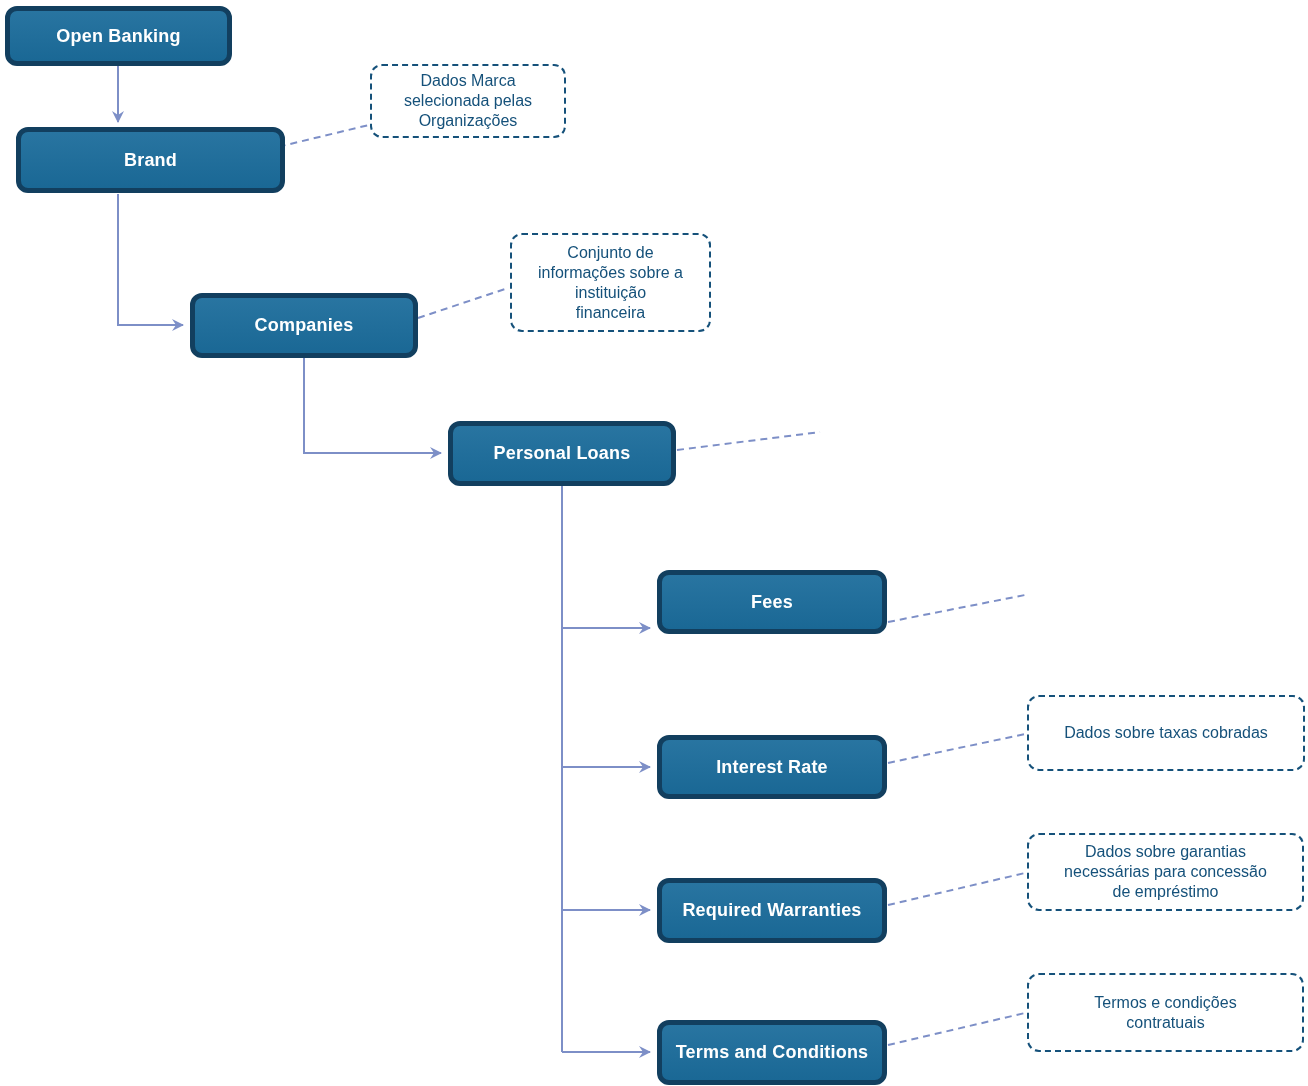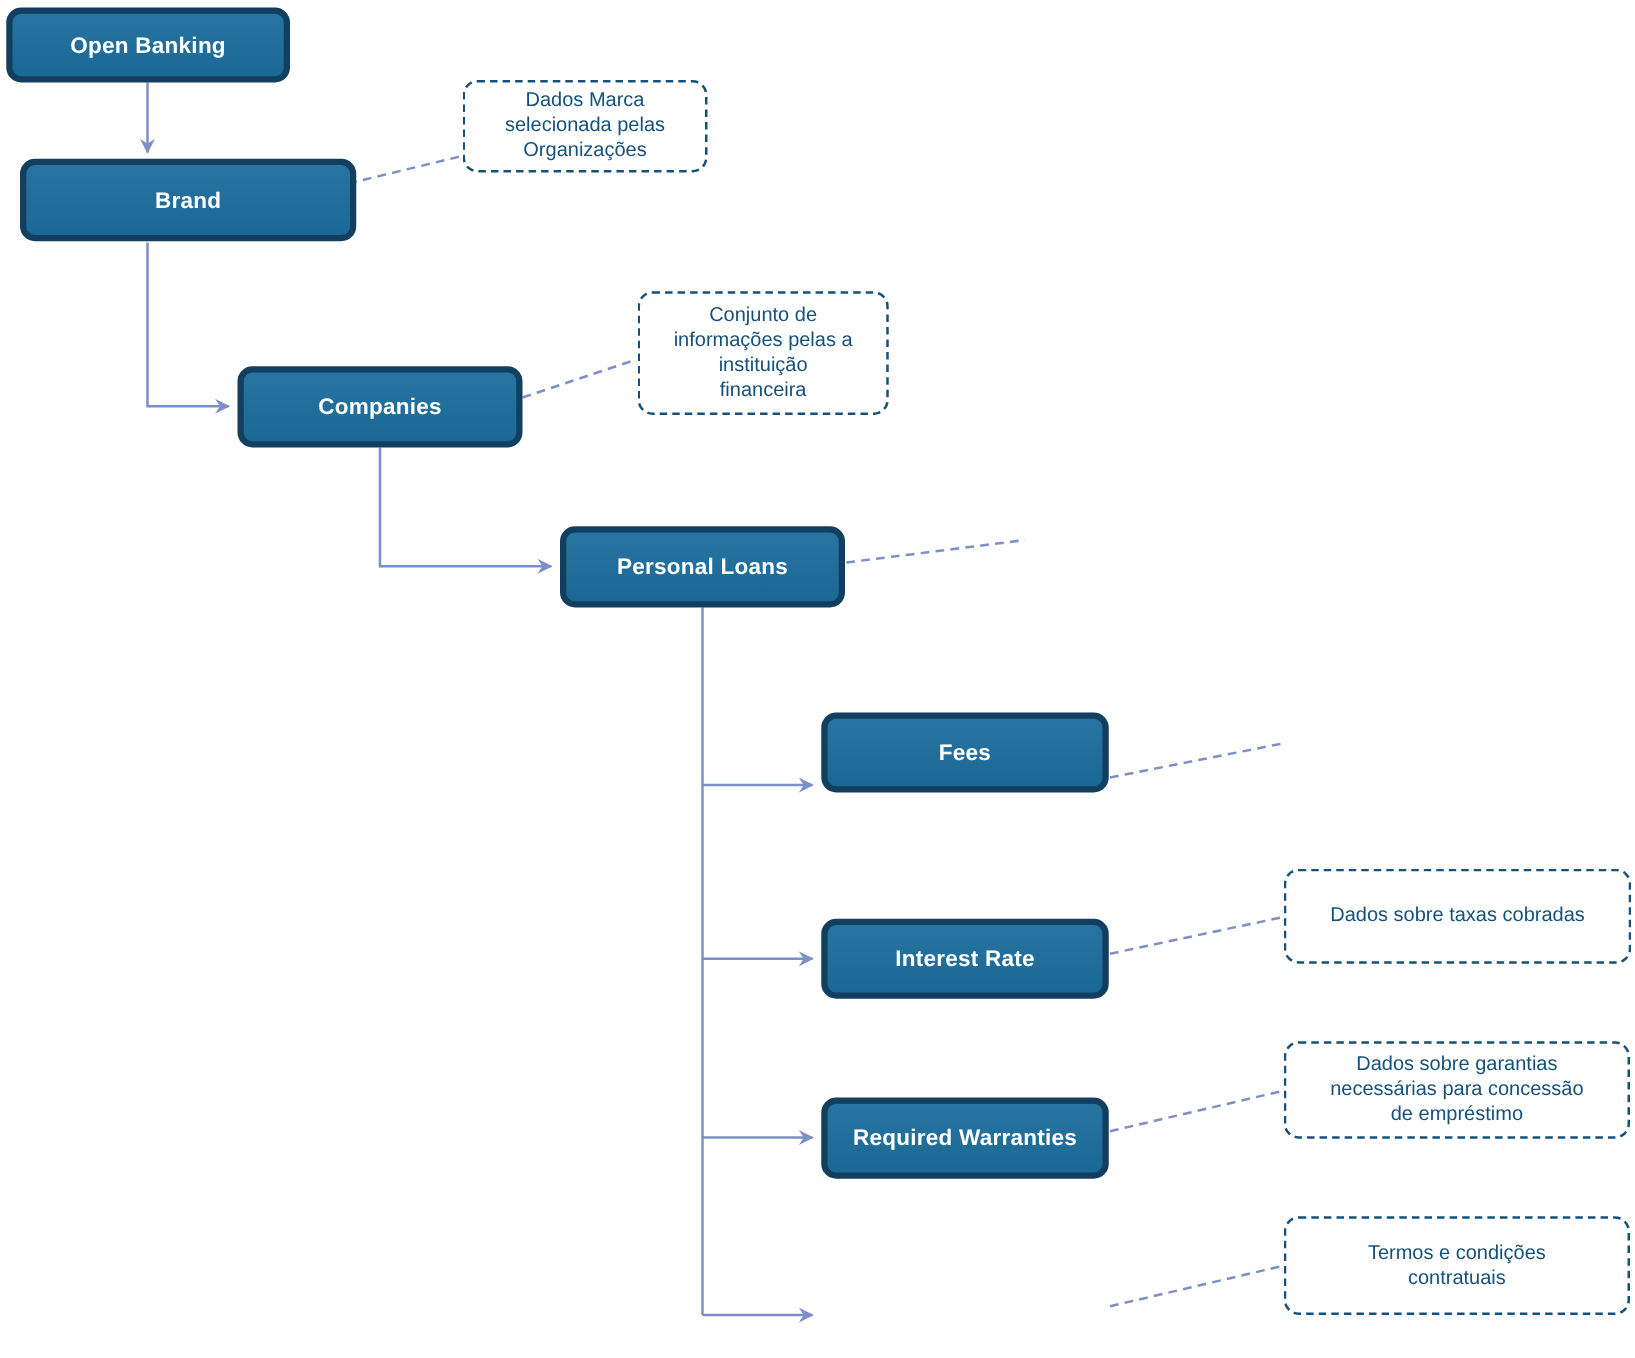--- a/index.html
+++ b/index.html
@@ -79,30 +79,31 @@
   <div class="node" style="left:448px;top:421px;width:228px;height:65px;">Personal Loans</div>
 
   <div class="node" style="left:190px;top:293px;width:228px;height:65px;">Companies</div>
 
   <div class="node" style="left:657px;top:570px;width:230px;height:64px;">Fees</div>
 
   <div class="node" style="left:657px;top:735px;width:230px;height:64px;">Interest Rate</div>
 
   <div class="node" style="left:657px;top:878px;width:230px;height:65px;">Required Warranties</div>
 
+  <div class="node" style="left:657px;top:1020px;width:230px;height:65px;">Terms and Conditions</div>
 
   <div class="annotation" style="left:370px;top:64px;width:196px;height:74px;">
     <span class="line">Dados Marca</span>
     <span class="line">selecionada pelas</span>
     <span class="line">Organizações</span>
   </div>
 
   <div class="annotation" style="left:510px;top:233px;width:201px;height:99px;">
     <span class="line">Conjunto de</span>
-    <span class="line">informações pelas a</span>
+    <span class="line">informações sobre a</span>
     <span class="line">instituição</span>
     <span class="line">financeira</span>
   </div>
 
 
 
   <div class="annotation" style="left:1027px;top:695px;width:278px;height:76px;">
     <span class="line">Dados sobre taxas cobradas</span>
   </div>
 

